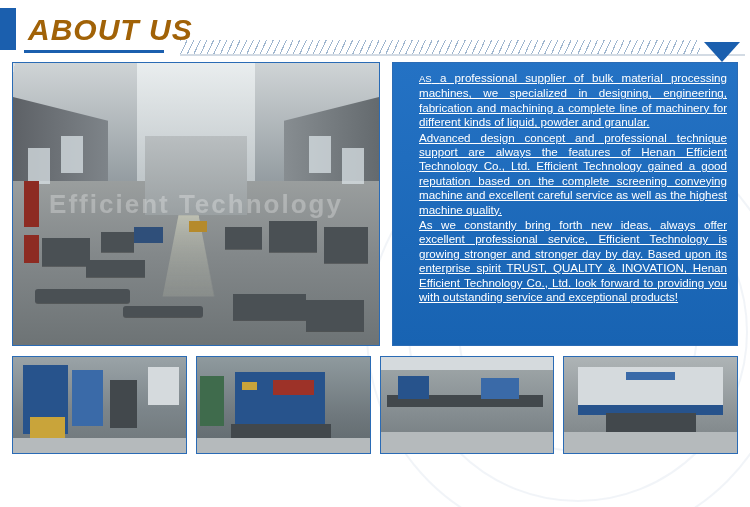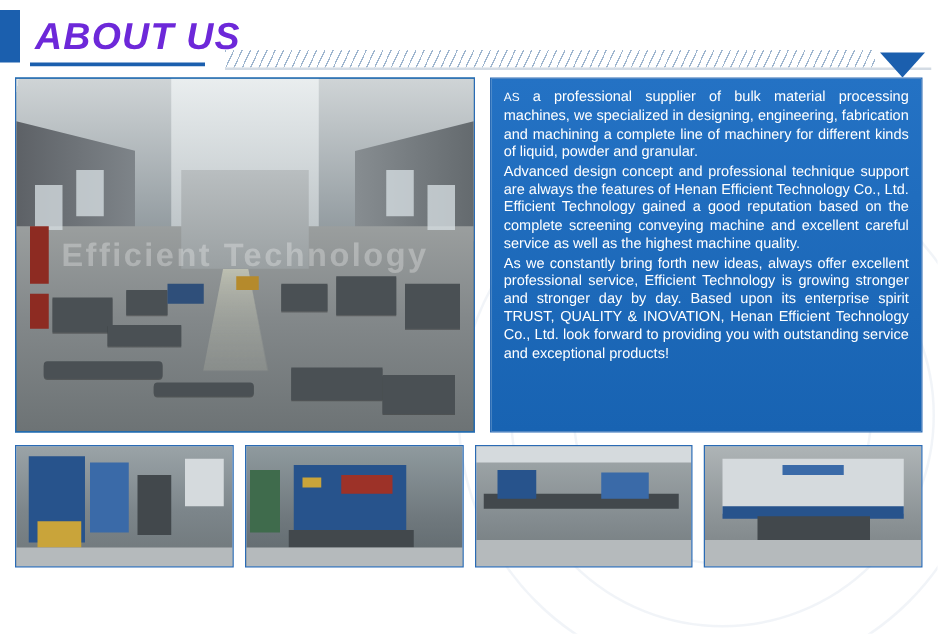--- a/index.html
+++ b/index.html
@@ -31,21 +31,21 @@
     background: #1b5fae;
   }
   .header-title {
     position: absolute;
     left: 28px;
     top: 14px;
     font-size: 30px;
     font-weight: bold;
     font-style: italic;
     letter-spacing: 1px;
-    color: #6d28d9;
+    color: #a16207;
     line-height: 32px;
   }
   .header-underline {
     position: absolute;
     left: 24px;
     top: 50px;
     width: 140px;
     height: 3px;
     background: #1b5fae;
   }
@@ -93,21 +93,21 @@
     gap: 12px;
     align-items: stretch;
     height: 284px;
   }
 
   .photo {
     position: relative;
     overflow: hidden;
     border: 1px solid #2a6bb5;
     box-sizing: border-box;
-    background: #0369a1;
+    background: #3b82f6;
   }
   .photo-main {
     width: 368px;
     flex: 0 0 368px;
   }
 
   
   .f-sky {
     position: absolute;
     left: 0; top: 0; right: 0; height: 42%;
@@ -214,22 +214,23 @@
     background: #1f6fc0;
     background: linear-gradient(180deg, #2472c4 0%, #1863b2 100%);
     color: #ffffff;
     box-sizing: border-box;
     padding: 8px 10px 6px 10px;
     font-size: 11.6px;
     line-height: 14.4px;
     overflow: hidden;
   }
   .text-panel p {
-    margin: 0 0 0 0;
+    margin: 0 0 0 16px;
     text-align: justify;
+    text-decoration: underline;
   }
   .text-panel p + p {
     margin-top: 1px;
   }
   .cap {
     font-size: 9.5px;
   }
 
   
   .thumb-row {

